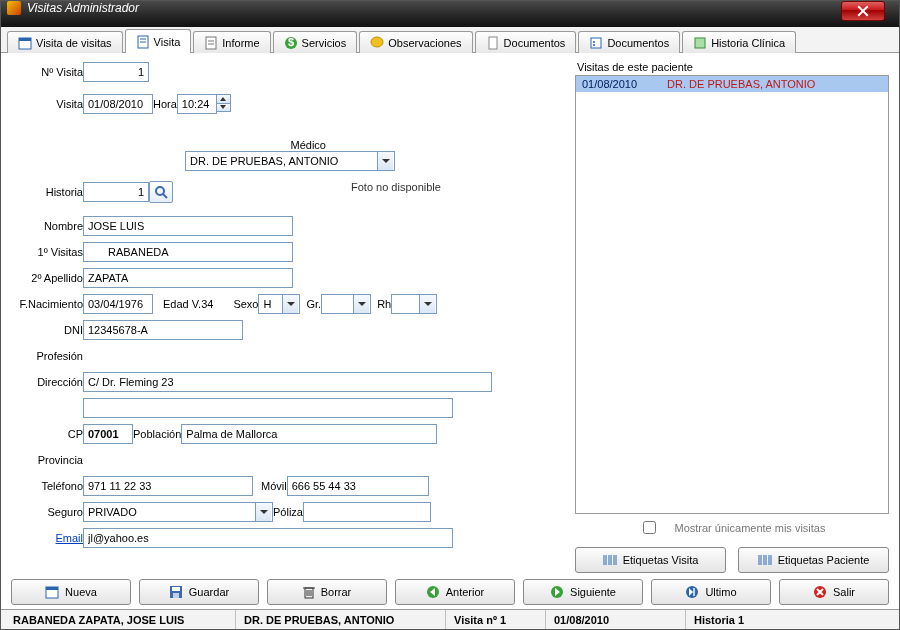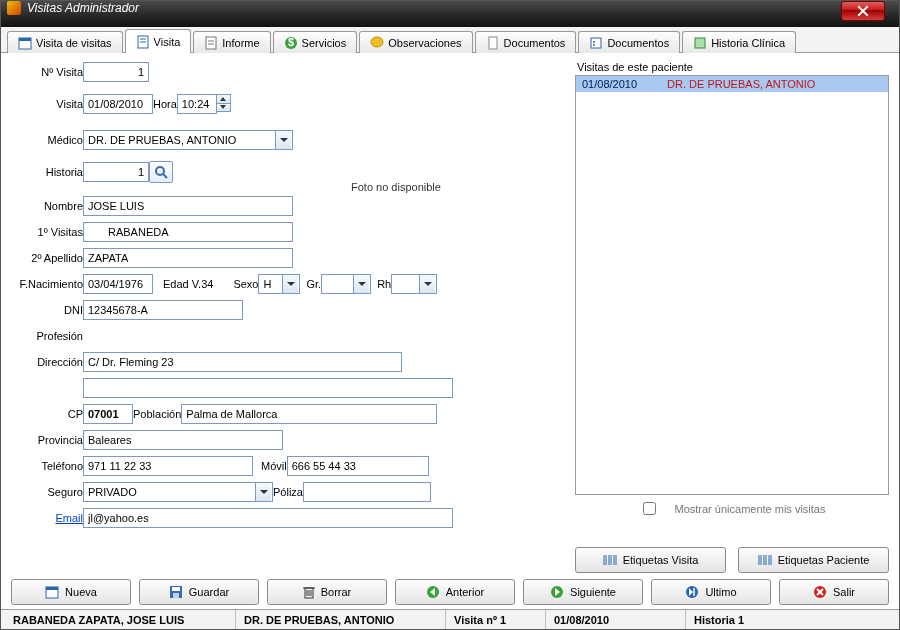--- a/index.html
+++ b/index.html
@@ -33,21 +33,21 @@
   .photo-area { position: absolute; left: 340px; top: 120px; width: 200px; color: #333; }
 
   .side { width: 314px; display: flex; flex-direction: column; }
   .side-header { font-size: 11px; padding: 0 0 2px 2px; }
   .visit-list { flex: 1; border: 1px solid #9a9a9a; background: #fff; overflow: auto; }
   .visit-row { height: 16px; background: #a8c8f0; display: flex; align-items: center; padding: 0 6px; gap: 30px; }
   .visit-row .date { color: #002060; }
   .visit-row .doc { color: #c01818; }
   .chk-row { display:flex; align-items:center; justify-content:center; gap:16px; padding: 4px 0 8px 0; color: #777; }
 
-  .etq-row { display:flex; gap: 12px; margin-top: 21px; }
+  .etq-row { display:flex; gap: 12px; margin-top: 2px; }
   .etq-btn { flex:1; height: 26px; border: 1px solid #8a8a8a; border-radius: 3px; background: linear-gradient(to bottom,#fdfdfd,#e4e4e4); display:flex; align-items:center; justify-content:center; gap:6px; cursor:pointer; }
 
   .bottom-buttons { height: 34px; display:flex; align-items:center; gap: 8px; padding: 4px 10px; }
   .bbtn { flex:1; height: 26px; border: 1px solid #8a8a8a; border-radius: 3px; background: linear-gradient(to bottom,#fdfdfd,#e4e4e4); display:flex; align-items:center; justify-content:center; gap:6px; cursor:pointer; }
   .bbtn.salir { flex: 0 0 110px; margin-left: auto; }
 
   .statusbar { height: 20px; border-top: 1px solid #9a9a9a; background: #f3f3f3; display:flex; align-items:center; padding: 0 4px; }
   .statusbar > div { padding: 0 8px; border-left: 1px solid #c0c0c0; height: 100%; display:flex; align-items:center; }
   .statusbar > div:first-child { border-left:none; font-weight: bold; }
 
@@ -165,21 +165,21 @@
               </div>
             <div>
                 <svg width="6" height="4">
                   <path d="M0 0 L3 4 L6 0 Z" fill="#333"></path>
                 </svg>
               </div>
           </div>
         </div>
       </div>
 
-      <div class="row" style="margin-top:10px;">
+      <div class="row" style="margin-top:20px;flex-direction:column;">
         <span class="lbl">Médico</span>
         <div class="combo" style="width:210px;">
           <span class="val">DR. DE PRUEBAS, ANTONIO</span>
           <span class="cbtn">
               <svg viewBox="0 0 8 8">
                 <path d="M0 2 L4 6 L8 2 Z" fill="#333"></path>
               </svg>
             </span>
         </div>
       </div>
@@ -243,35 +243,34 @@
       </div>
       <div class="row">
         <span class="lbl">DNI</span>
         <input type="text" style="width: 160px;" value="12345678-A">
       </div>
       <div class="row">
         <span class="lbl">Profesión</span>
       </div>
       <div class="row">
         <span class="lbl">Dirección</span>
-        <input type="text" style="width: 319px;" value="C/ Dr. Fleming 23">
+        <input type="text" style="width: 409px;" value="C/ Dr. Fleming 23">
       </div>
       <div class="row">
         <span class="lbl"></span>
         <input type="text" style="width: 370px;" value="">
       </div>
       <div class="row">
         <span class="lbl">CP</span>
         <input type="text" style="width: 50px; font-weight: bold;" value="07001">
         <span>Población</span>
         <input type="text" style="width: 256px;" value="Palma de Mallorca">
       </div>
       <div class="row">
         <span class="lbl">Provincia</span>
-        <input type="text" style="width: 200px;" value="Baleares">
       </div>
       <div class="row">
         <span class="lbl">Teléfono</span>
         <input type="text" style="width: 170px;" value="971 11 22 33">
         <span style="margin-left:8px;">Móvil</span>
         <input type="text" style="width: 142px;" value="666 55 44 33">
       </div>
       <div class="row">
         <span class="lbl">Seguro</span>
         <div class="combo" style="width:190px;">

